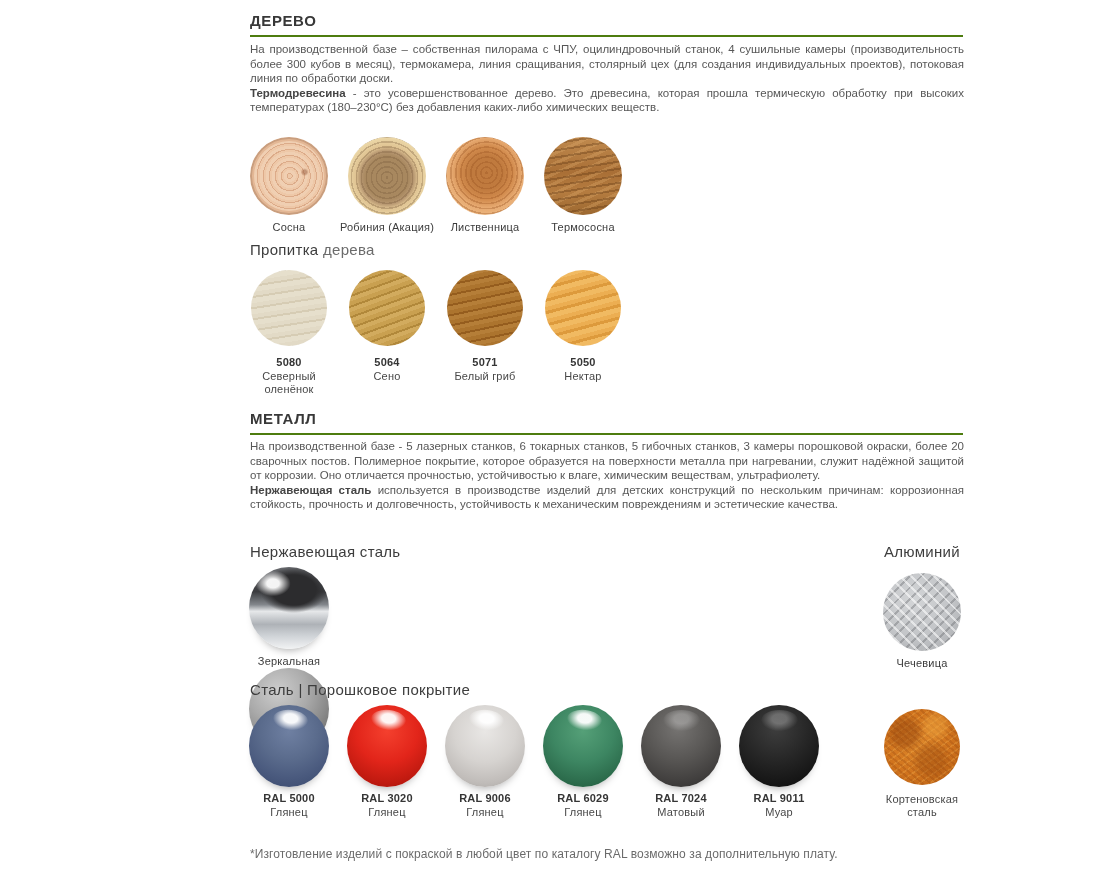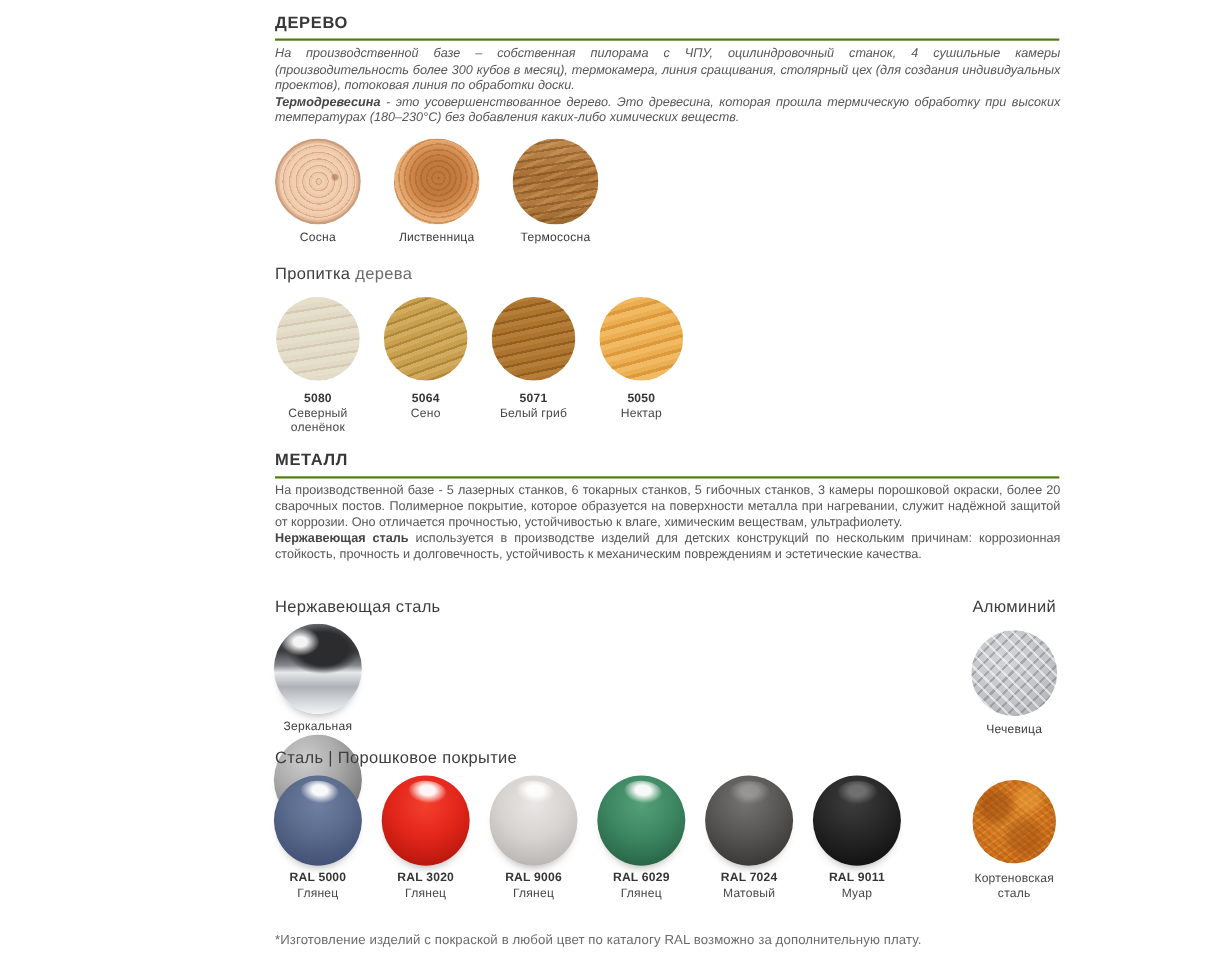--- a/index.html
+++ b/index.html
@@ -125,29 +125,33 @@
   
   .footer-note{
     left:250px;font-size:12px;color:#6b6b6b;letter-spacing:.1px;
   }
 </style>
 </head>
 <body>
 
 <div class="abs sec-heading" style="top:12px;">ДЕРЕВО</div>
 
-<div class="abs body-text" style="top:42px;font-style:italic;">
+<div class="abs body-text" style="top:42px;">
   <p>На производственной базе – собственная пилорама с ЧПУ, оцилиндровочный станок, 4 сушильные камеры (производительность более 300 кубов в месяц), термокамера, линия сращивания, столярный цех (для создания индивидуальных проектов), потоковая линия по обработки доски.</p>
   <p><span class="lead">Термодревесина</span><span> - это усовершенствованное дерево. Это древесина, которая прошла термическую обработку при высоких температурах (180–230°С) без добавления каких-либо химических веществ.</span></p>
 </div>
 
-<div class="abs row" style="left:240px;top:126px;gap:10px;">
+<div class="abs row" style="left:240px;top:137px;">
   <div class="cell">
     <div class="circle c-pine"></div>
     <div class="cap nowrap">Сосна</div>
+  </div>
+  <div class="cell">
+    <div class="circle c-robinia"></div>
+    <div class="cap nowrap">Робиния (Акация)</div>
   </div>
   <div class="cell">
     <div class="circle c-larch"></div>
     <div class="cap nowrap">Лиственница</div>
   </div>
   <div class="cell">
     <div class="circle c-thermo"></div>
     <div class="cap nowrap">Термососна</div>
   </div>
 </div>

